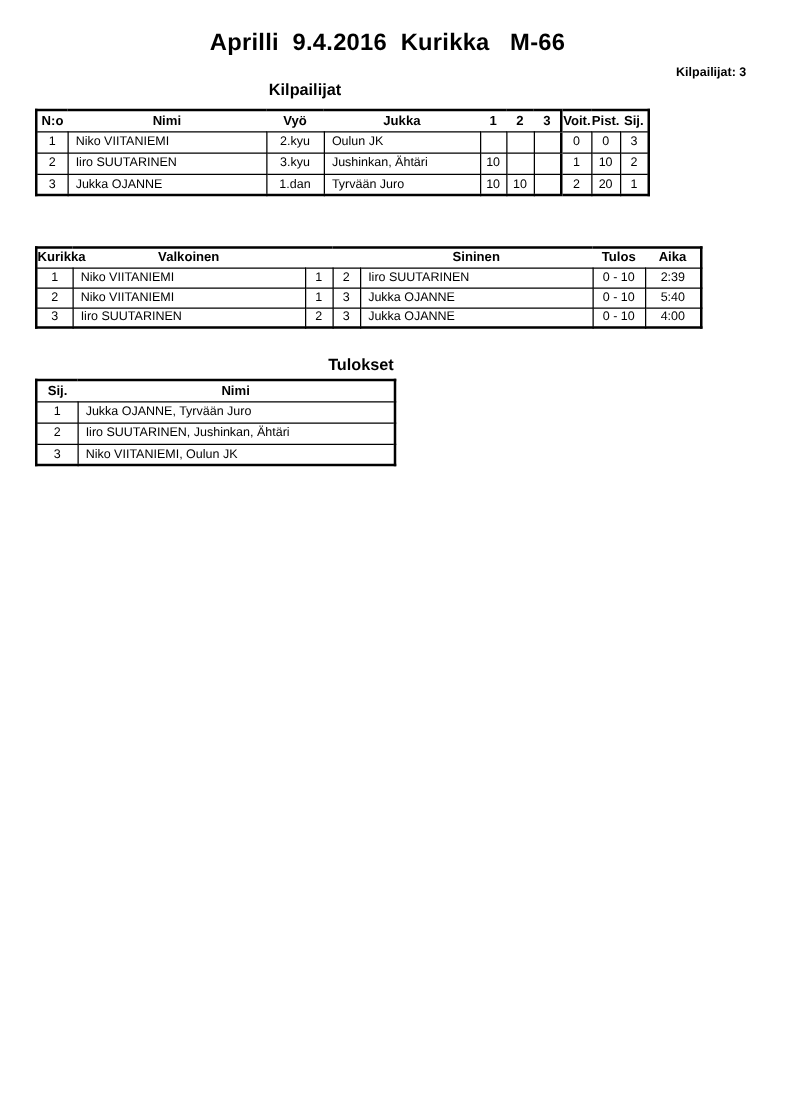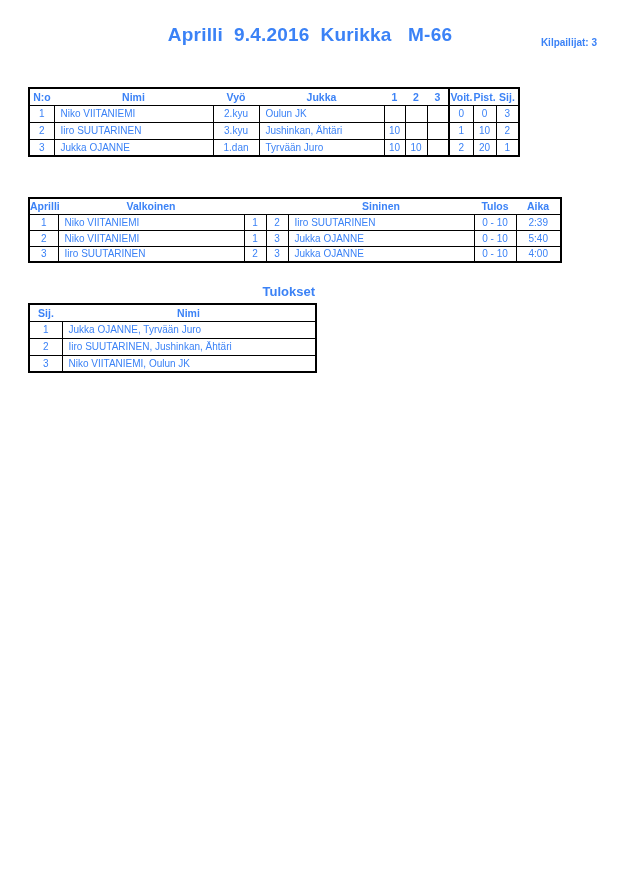--- a/index.html
+++ b/index.html
@@ -1,30 +1,30 @@
 <!DOCTYPE html>
 <html><head>
 <meta charset="utf-8">
 <style>
   html,body{margin:0;padding:0;background:#fff;}
   .page{
     position:relative;
     width:630px;height:891px;
     background:#fff;
-    color:#3b82f6;
+    color:#000000;
     font-family:"Liberation Sans", sans-serif;
     overflow:hidden;
   }
   .title{
     position:absolute;top:24px;left:0;width:620px;
     text-align:center;font-size:19px;font-weight:bold;
     white-space:pre;letter-spacing:0.2px;
   }
   .count{
-    position:absolute;top:37px;right:33px;
+    position:absolute;top:53px;right:33px;
     font-size:10px;font-weight:bold;
   }
   .section-title{
     position:absolute;
     font-size:13px;font-weight:bold;text-align:center;
   }
   .s1{top:64px;left:28px;width:432px;}
   .s2{top:176px;left:36px;width:517px;margin-top:42px;}
   .s3{top:284px;left:28px;width:287px;text-align:right;}
   table{
@@ -54,20 +54,21 @@
   .thickleft{border-left:2px solid #000 !important;}
 </style>
 </head>
 <body>
 
 <div class="page">
 
   <div class="title">Aprilli  9.4.2016  Kurikka   M-66</div>
   <div class="count">Kilpailijat: 3</div>
 
+  <div class="section-title s1">Kilpailijat</div>
   <table class="t1">
     <colgroup>
       <col style="width:25px">
         <col style="width:159px">
         <col style="width:46px">
         <col style="width:125px">
       <col style="width:21px">
         <col style="width:22px">
         <col style="width:22px">
       <col style="width:24px">
@@ -134,21 +135,21 @@
       <col style="width:29px">
         <col style="width:186px">
         <col style="width:22px">
         <col style="width:22px">
       <col style="width:186px">
         <col style="width:42px">
         <col style="width:45px">
     </colgroup>
     <thead>
       <tr>
-        <th>Aprilli</th>
+        <th>Kurikka</th>
         <th>Valkoinen</th>
         <th></th>
         <th></th>
         <th>Sininen</th>
         <th>Tulos</th>
         <th>Aika</th>
       </tr>
     </thead>
     <tbody>
       <tr>

